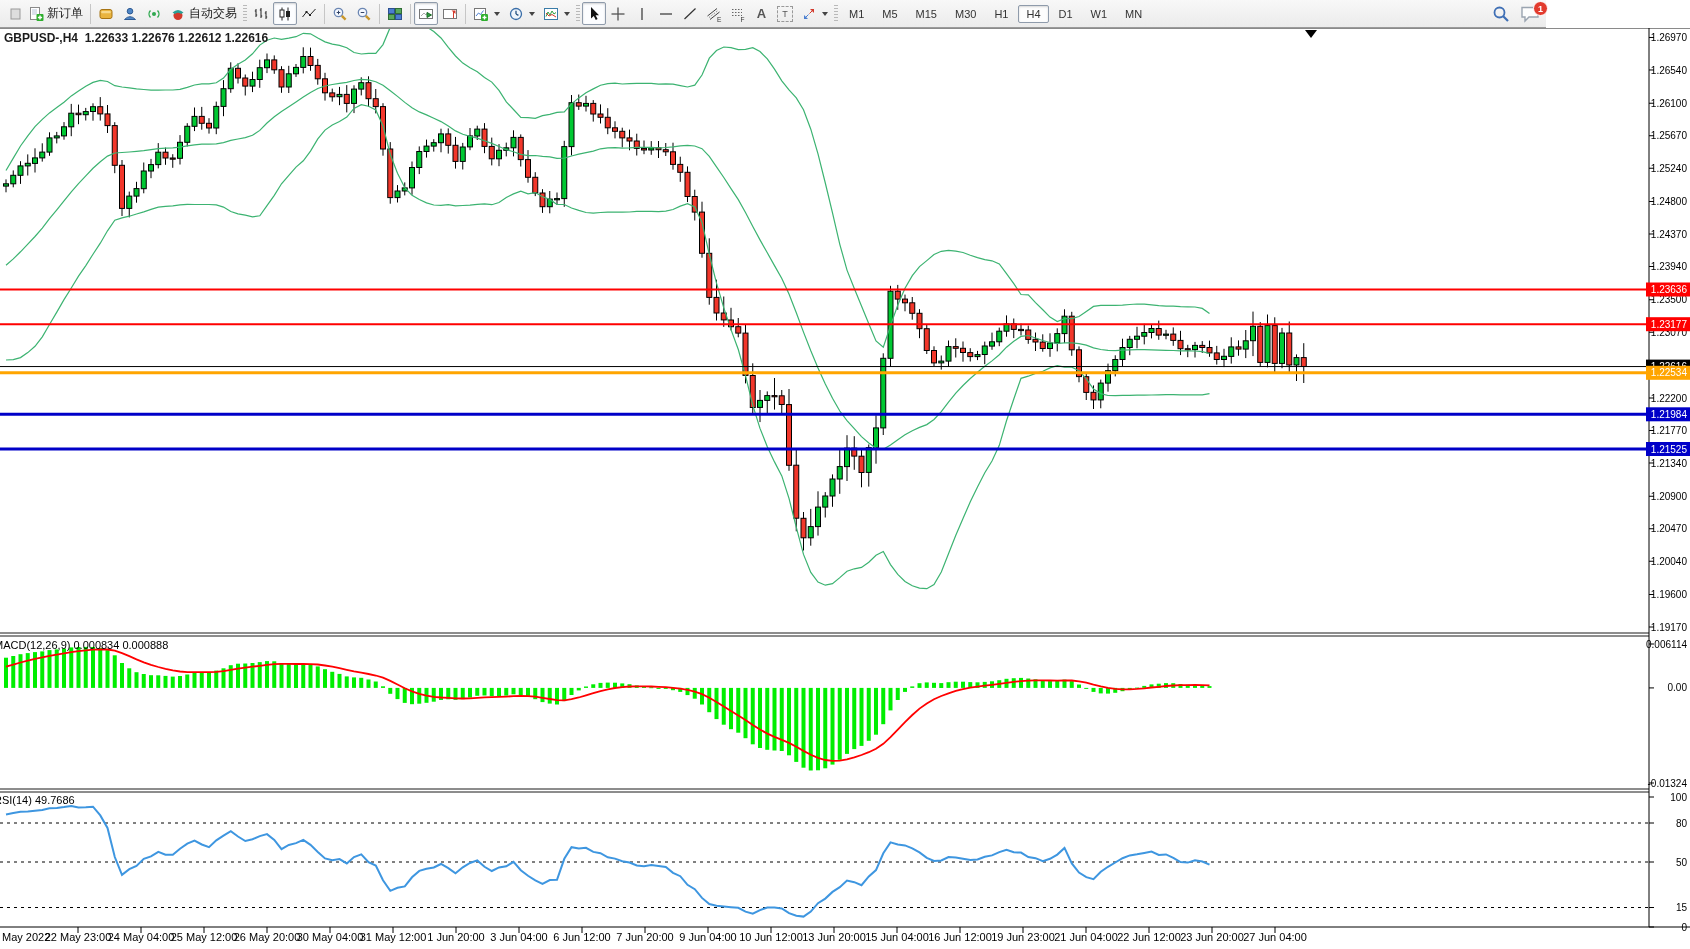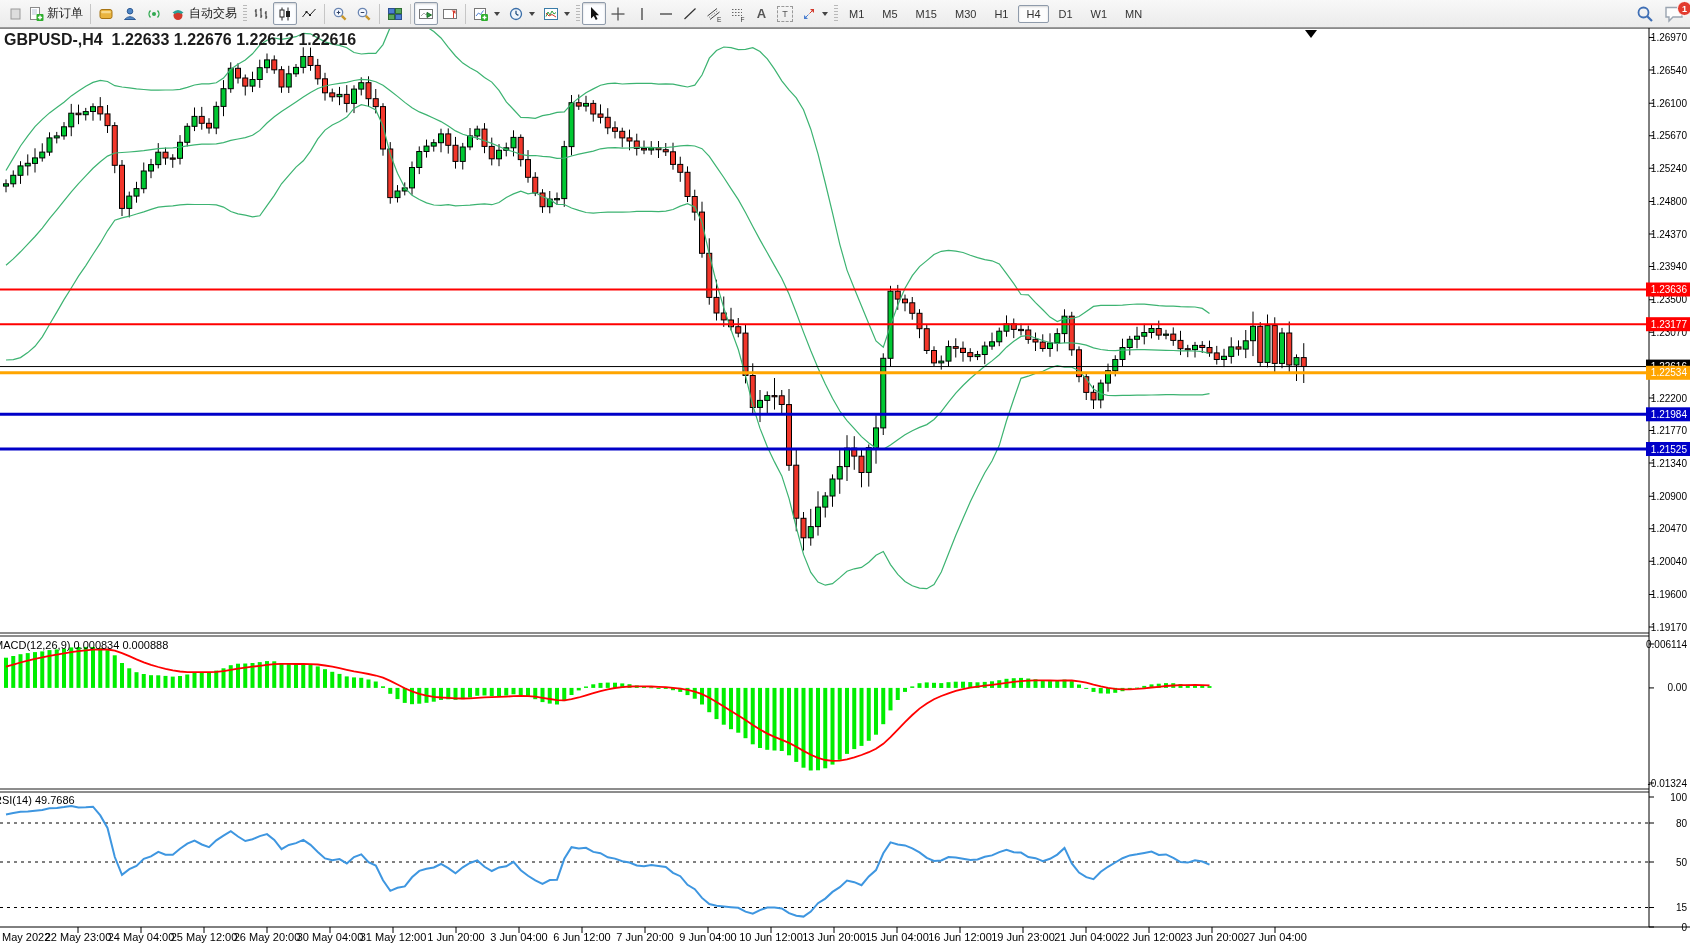--- a/index.html
+++ b/index.html
@@ -1,18 +1,18 @@
 <!DOCTYPE html>
 <html><head>
 <meta charset="utf-8">
 <style>
   html,body{margin:0;padding:0}
   body{width:1690px;height:949px;position:relative;overflow:hidden;background:#fff;
        font-family:"Liberation Sans",sans-serif;-webkit-font-smoothing:antialiased}
-  #toolbar{position:absolute;top:0;left:0;width:1690px;height:28px;box-sizing:border-box;
+  #toolbar{position:absolute;top:0;left:0;width:1546px;height:28px;box-sizing:border-box;
     background:linear-gradient(#f8f8f8,#ebebeb);border-bottom:1px solid #9a9a9a;
     display:flex;align-items:center;padding:0 1px;z-index:10}
   .grip{width:4px;height:18px;margin:0 2px;
     background:repeating-linear-gradient(#b9b9b9 0 1px,transparent 1px 3px);}
   .vsep{width:1px;height:20px;background:#c6c6c6;margin:0 3px}
   .tbtn{height:23px;min-width:23px;display:flex;align-items:center;justify-content:center;
     gap:3px;padding:0 3px;border:1px solid transparent;border-radius:2px;font-size:12px;
     color:#222;background:transparent;cursor:default;box-sizing:border-box;flex:0 0 auto}
   .tbtn.pressed{border-color:#8f9bab;background:#fcfdff;box-shadow:inset 0 1px 2px rgba(0,0,0,.18)}
   .tbtn .lbl{white-space:nowrap}
@@ -25,21 +25,21 @@
   .tf.active{background:#fdfdfd;border-color:#8f9bab;box-shadow:inset 0 1px 2px rgba(0,0,0,.15)}
   .spacer{flex:1}
   .glyphA{font-size:13px;font-weight:bold;color:#555;line-height:1}
   .tbox{display:flex;align-items:center;justify-content:center;width:14px;height:14px;
     border:1px dashed #999;font-size:9px;color:#555}
   #notif{position:relative}
   .badge{position:absolute;top:-2px;right:-4px;background:#e23b2e;color:#fff;font-size:9px;
     width:13px;height:13px;border-radius:50%;display:flex;align-items:center;justify-content:center;
     border:1px solid #fff;font-weight:bold}
   .chart-label{position:absolute;font-size:11px;color:#000;z-index:5;white-space:pre;pointer-events:none}
-  #chart-title{top:31px;left:4px;font-size:16px;font-weight:700;color:#1c1c1c}
+  #chart-title{top:31px;left:4px;font-size:12px;font-weight:700;color:#1c1c1c}
   #macd-label{top:639px;left:-6px}
   #rsi-label{top:794px;left:-6px}
   #chart-svg{position:absolute;top:0;left:0}
 </style>
 </head>
 <body>
 
 <svg id="chart-svg" width="1690" height="949">
     <g>
       <rect x="0" y="28" width="1690" height="921" fill="#fff"></rect>

